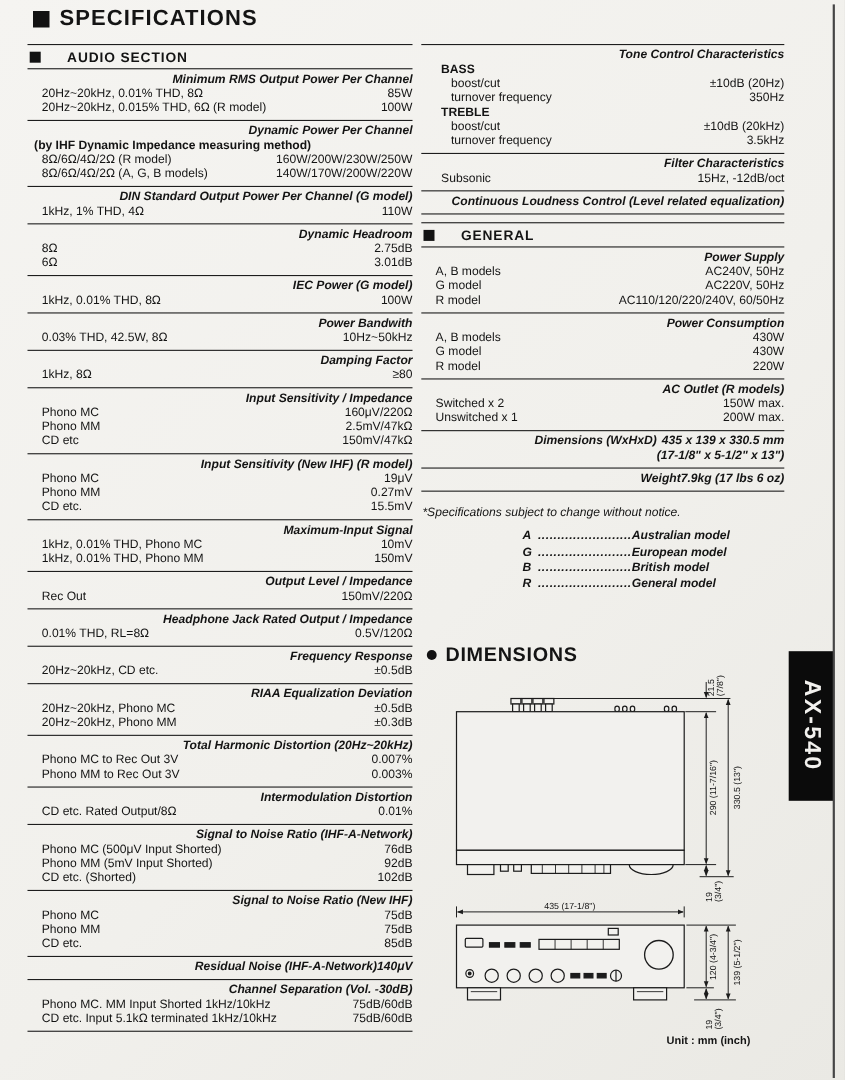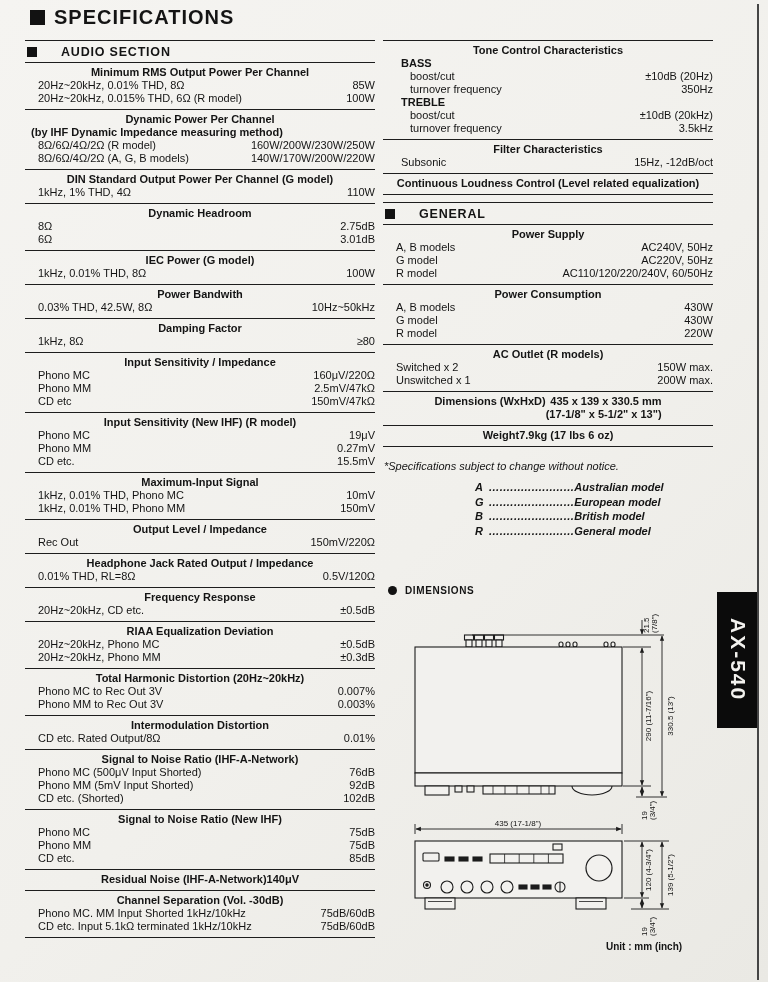--- a/index.html
+++ b/index.html
@@ -34,21 +34,21 @@
     padding:4px 0 3px 2px;margin:0;
     font-weight:bold;font-size:12.5px;letter-spacing:0.8px;
   }
   .sec-head .sq{width:10px;height:10px;background:#121212;}
   .sec-head.general{margin-top:7px;}
   
   .blkset{border-bottom:1.6px solid #1d1d1d;}
   .blkset.topline{border-top:1.6px solid #1d1d1d;}
   .blk{padding:3px 0 4px;}
   .blk + .blk{border-top:1px solid #1d1d1d;}
-  .trow{display:flex;justify-content:center;align-items:flex-start;}
+  .trow{display:flex;justify-content:flex-end;align-items:flex-start;font-style:italic;}
   .btitle{font-weight:bold;font-size:11px;line-height:13px;white-space:nowrap;}
   .bval{font-weight:bold;font-size:11px;line-height:13px;text-align:right;white-space:nowrap;}
   .rrow{display:flex;justify-content:space-between;font-size:11px;line-height:13px;}
   .rlbl{white-space:nowrap;}
   .rval{text-align:right;white-space:nowrap;}
   .lvl0 .rlbl{padding-left:6px;}
   .lvl1 .rlbl{padding-left:13px;}
   .lvl2 .rlbl{padding-left:18px;}
   .lvl3 .rlbl{padding-left:27px;}
   .boldrow .rlbl{font-weight:bold;}
@@ -57,21 +57,21 @@
     margin:13px 0 7px 1px;font-size:11px;font-style:italic;line-height:13px;
   }
   .legend{margin-left:92px;}
   .lg-line{font-size:11px;line-height:14.5px;font-style:italic;font-weight:bold;white-space:nowrap;}
   .lg-code{display:inline-block;width:14px;}
   .lg-dots{letter-spacing:0.5px;font-weight:bold;}
   
   .dims-head{
     position:absolute;left:388px;top:585px;
     display:flex;align-items:center;gap:8px;
-    font-weight:bold;font-size:10px;letter-spacing:0.6px;
+    font-weight:bold;font-size:18px;letter-spacing:0.6px;
   }
   .dims-head .dot{width:9px;height:9px;border-radius:50%;background:#121212;}
   .diagram{position:absolute;left:383px;top:598px;}
   .unit-note{
     position:absolute;left:606px;top:941px;
     font-weight:bold;font-size:10px;
   }
   
   .model-tab{
     position:absolute;left:717px;top:592px;width:41px;height:136px;

